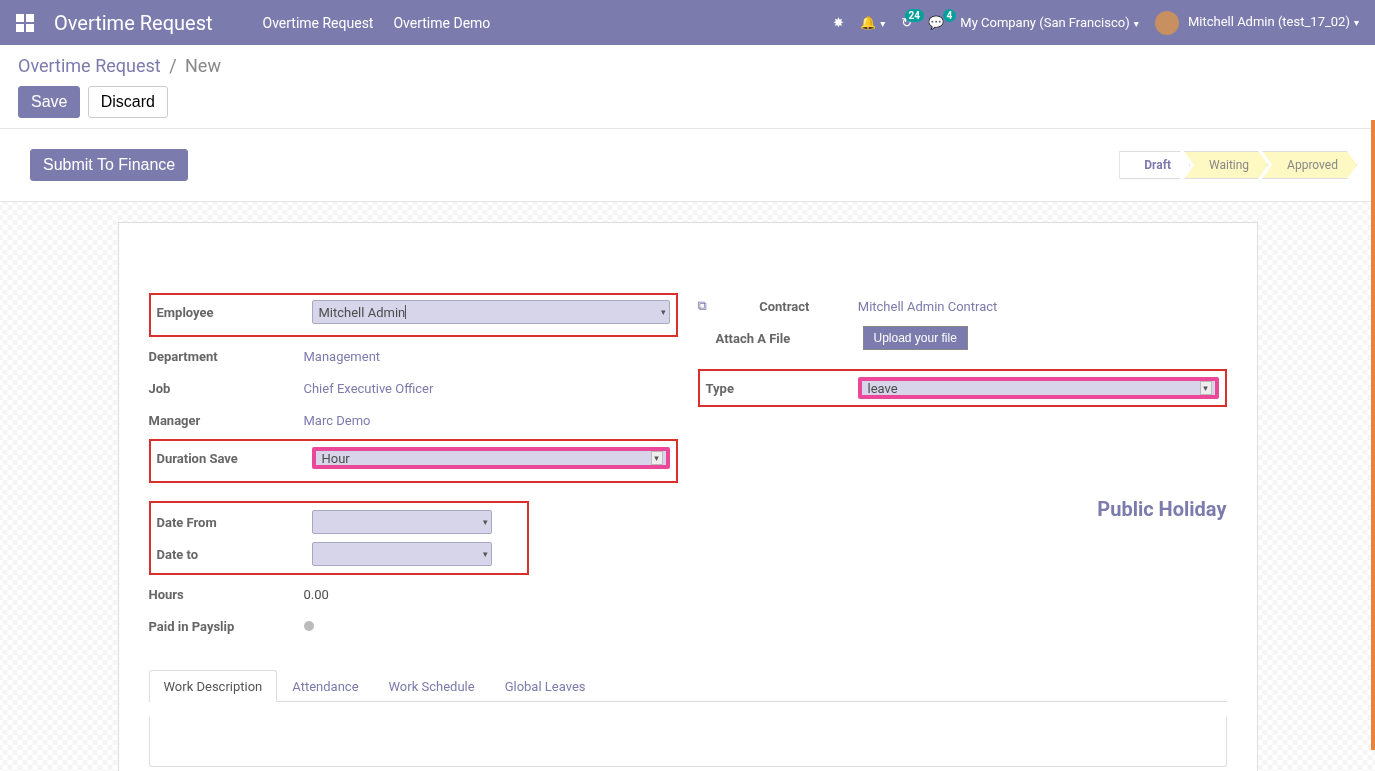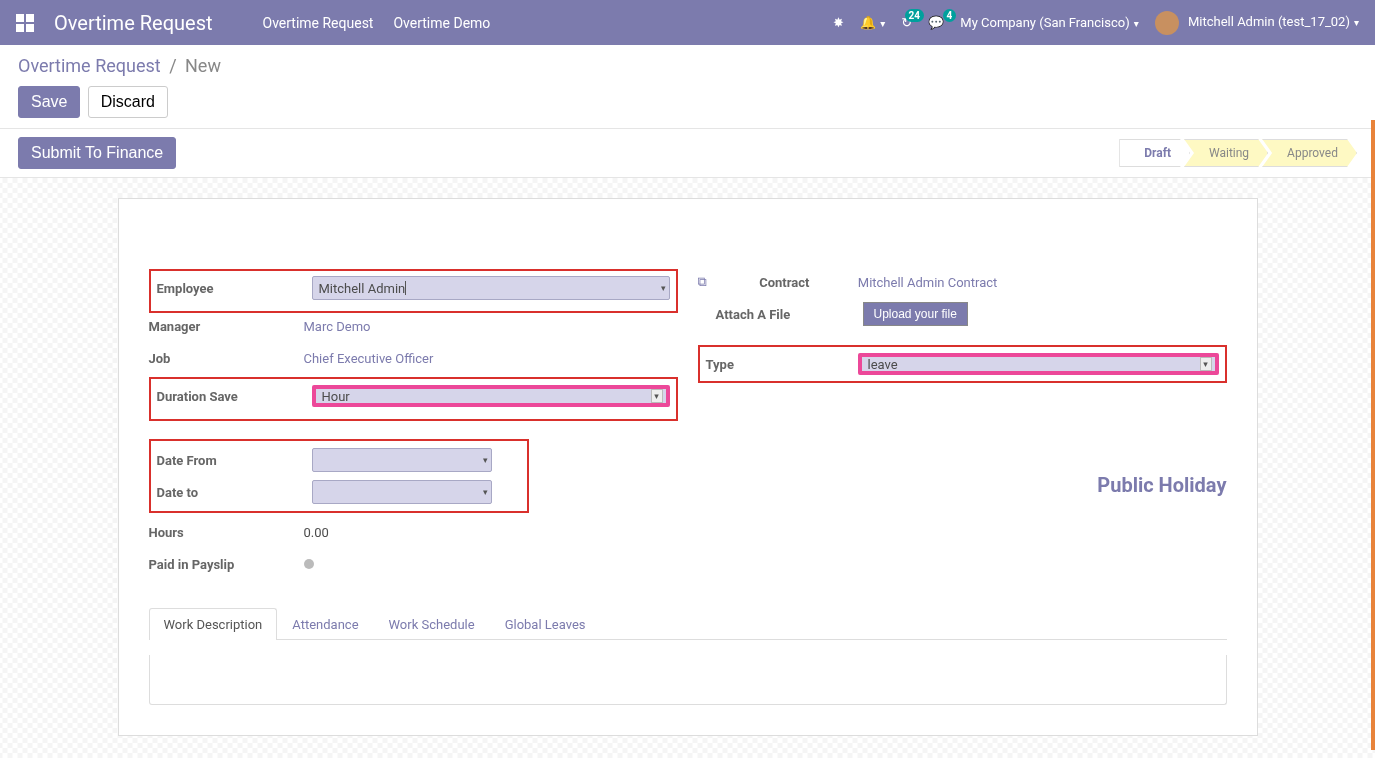--- a/index.html
+++ b/index.html
@@ -21,21 +21,21 @@
 
 .control-panel { padding: 10px 18px; border-bottom: 1px solid #e5e5e5; }
 .breadcrumb { font-size: 18px; color: #7c7bad; margin-bottom: 10px; }
 .breadcrumb .sep { color: #888; margin: 0 4px; }
 .breadcrumb .current { color: #888; font-weight: 400; }
 .btn { display: inline-block; padding: 6px 12px; font-size: 16px; border: 1px solid #ccc; background: #fff; cursor: pointer; border-radius: 3px; margin-right: 4px; }
 .btn-primary { background: #7c7bad; border-color: #7c7bad; color: #fff; }
 
 
 .statusbar-row { display: flex; justify-content: space-between; align-items: center; padding: 8px 18px; background: #fff; border-bottom: 1px solid #e5e5e5; }
-.statusbar-row .left .btn { margin: 0; }
+.statusbar-row .left .btn { margin: 12px; }
 .status-stages { display: flex; }
 .status-stages .stage { position: relative; padding: 6px 18px 6px 24px; background: #fef9c3; color: #888; font-size: 12px; clip-path: polygon(0 0, calc(100% - 10px) 0, 100% 50%, calc(100% - 10px) 100%, 0 100%, 10px 50%); margin-left: -6px; border: 1px solid #ddd; }
 .status-stages .stage:first-child { clip-path: polygon(0 0, calc(100% - 10px) 0, 100% 50%, calc(100% - 10px) 100%, 0 100%); margin-left: 0; }
 .status-stages .stage.active { background: #fff; color: #7c7bad; font-weight: bold; }
 
 
 .form-bg { background: repeating-conic-gradient(#f5f5f5 0% 25%, #fff 0% 50%) 50% / 10px 10px; padding: 20px 0 0 0; min-height: 580px; position: relative; }
 .sheet { background: #fff; border: 1px solid #ddd; max-width: 1140px; margin: 0 auto; padding: 70px 30px 30px 30px; }
 
 .form-columns { display: flex; gap: 20px; }
@@ -136,27 +136,31 @@
             <div class="value">
               <div class="input-like">
                 <span>Mitchell Admin</span>
                   <span style="width:1px;height:14px;background:#555;margin-left:0px;"></span>
                 <span class="dd">▾</span>
               </div>
             </div>
           </div>
         </div>
 
+        <div class="field-row" style="margin-top:6px;">
+          <label>Department</label>
+          <div class="value link">Management</div>
+        </div>
+        <div class="field-row">
+          <label>Job</label>
+          <div class="value link">Chief Executive Officer</div>
+        </div>
         <div class="field-row">
           <label>Manager</label>
           <div class="value link">Marc Demo</div>
-        </div>
-        <div class="field-row">
-          <label>Job</label>
-          <div class="value link">Chief Executive Officer</div>
         </div>
 
         <div class="highlight-box" style="padding-bottom:10px;">
           <div class="field-row" style="margin-bottom:0;">
             <label>Duration Save</label>
             <div class="value">
               <div class="select-like">
                 <span>Hour</span>
                 <span class="dd">▾</span>
               </div>

